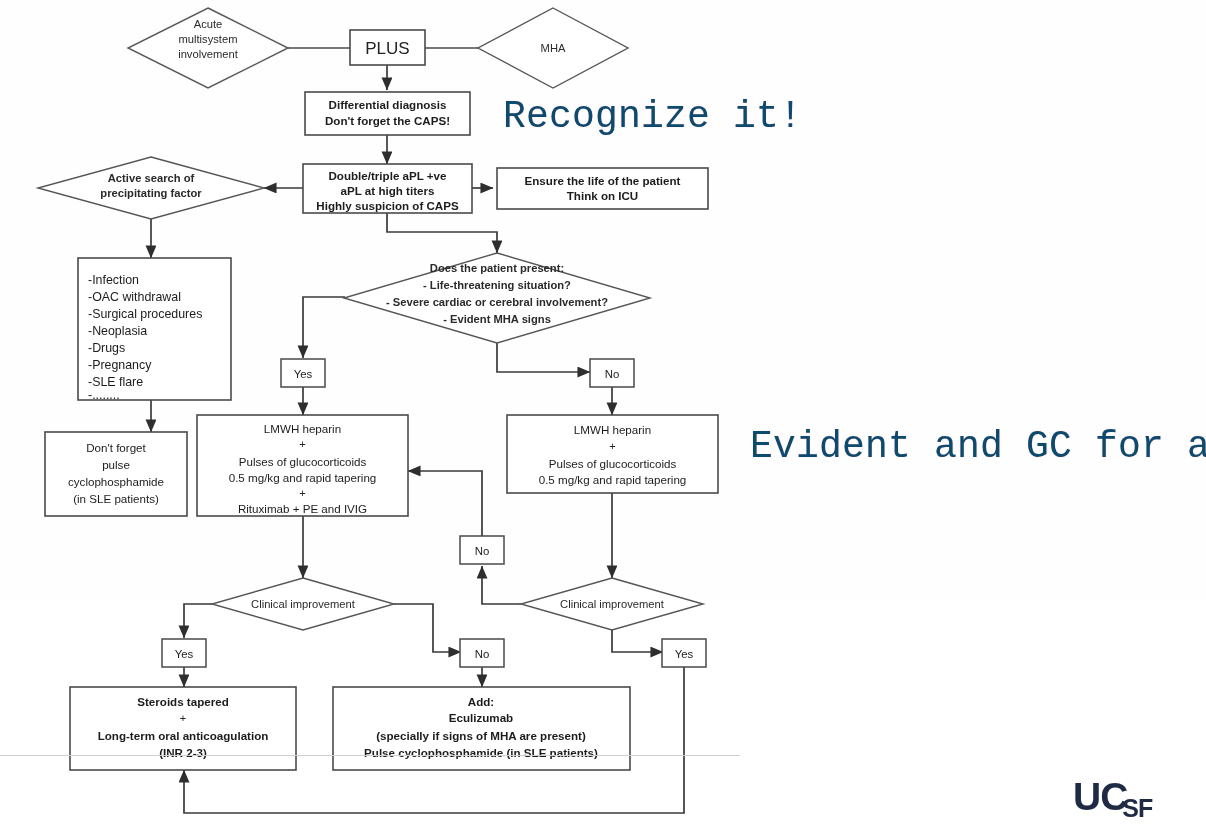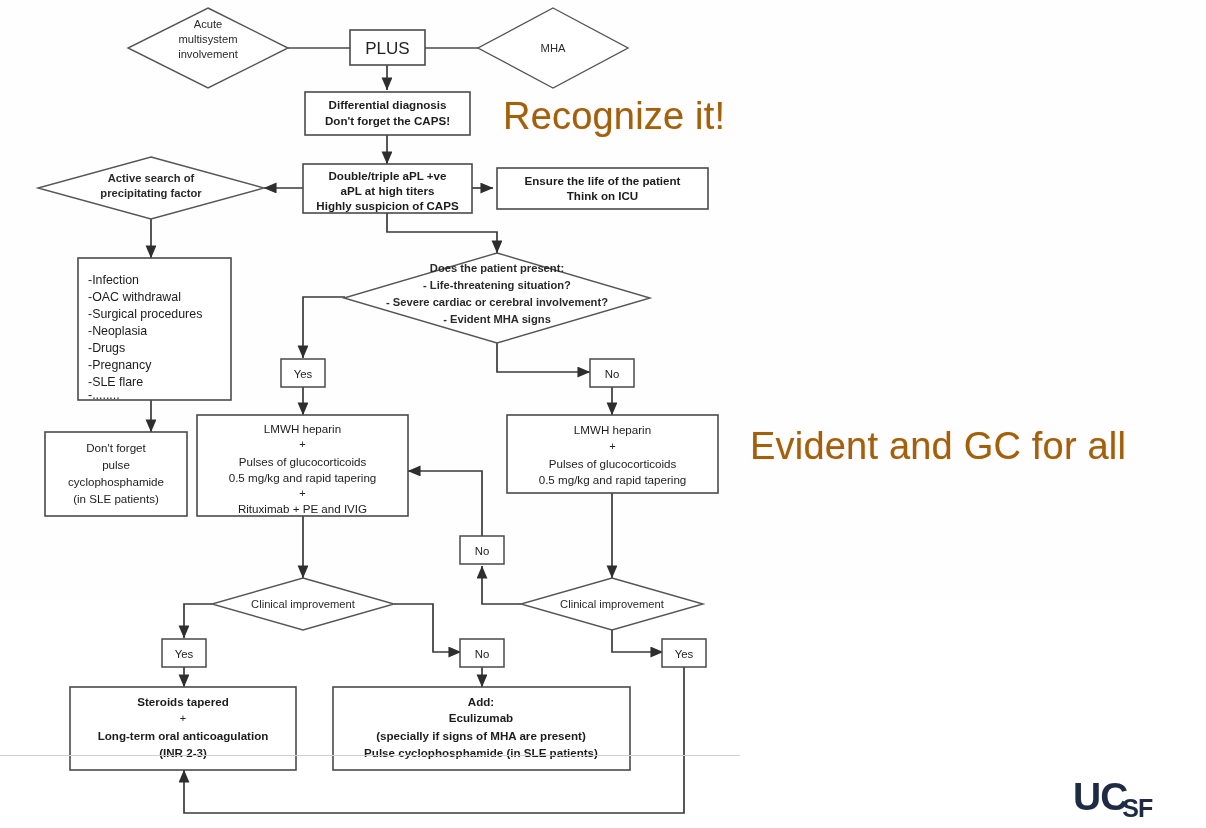--- a/index.html
+++ b/index.html
@@ -22,22 +22,22 @@
   .t-node-reg{font-size:11.6px;text-anchor:middle;}
   .t-diamond{font-size:11.2px;text-anchor:middle;fill:#2a2a2a;}
   .t-diamond-b{font-size:11.2px;font-weight:bold;text-anchor:middle;fill:#2a2a2a;}
   .t-plus{font-size:17px;text-anchor:middle;fill:#222;}
   .t-label{font-size:11.4px;text-anchor:middle;fill:#222;}
   .t-list{font-size:12.4px;text-anchor:start;fill:#1c1c1c;}
   .t-plussym{font-size:11px;text-anchor:middle;fill:#222;}
 
   .annot{
     position:absolute;
-    color:#a16207;
-    font-family:Liberation Sans, sans-serif;
+    color:#0c4a6e;
+    font-family:Liberation Mono, monospace;
     font-size:38px;
     font-weight:normal;
     letter-spacing:0.2px;
     white-space:nowrap;
     text-shadow:0 0 1px rgba(214,40,90,0.35);
   }
   #annot-recognize{left:503px;top:95px;}
   #annot-heparin{left:750px;top:425px;}
 
   #hrule{position:absolute;left:0;top:755px;width:740px;height:1px;background:#cfcfcf;}

